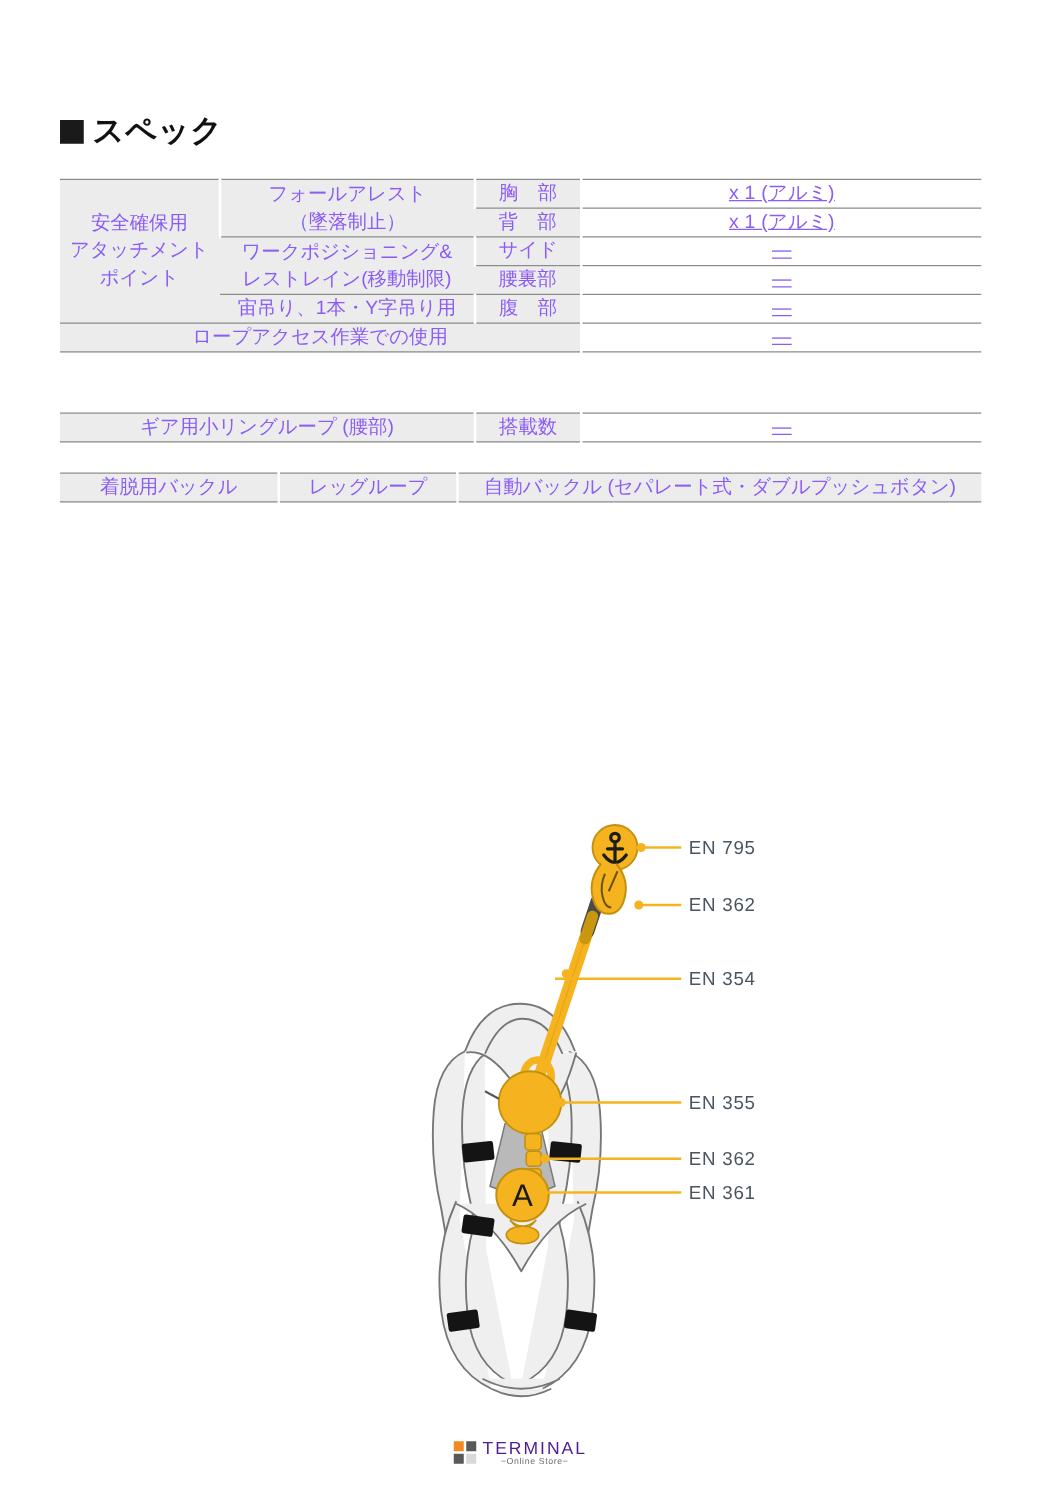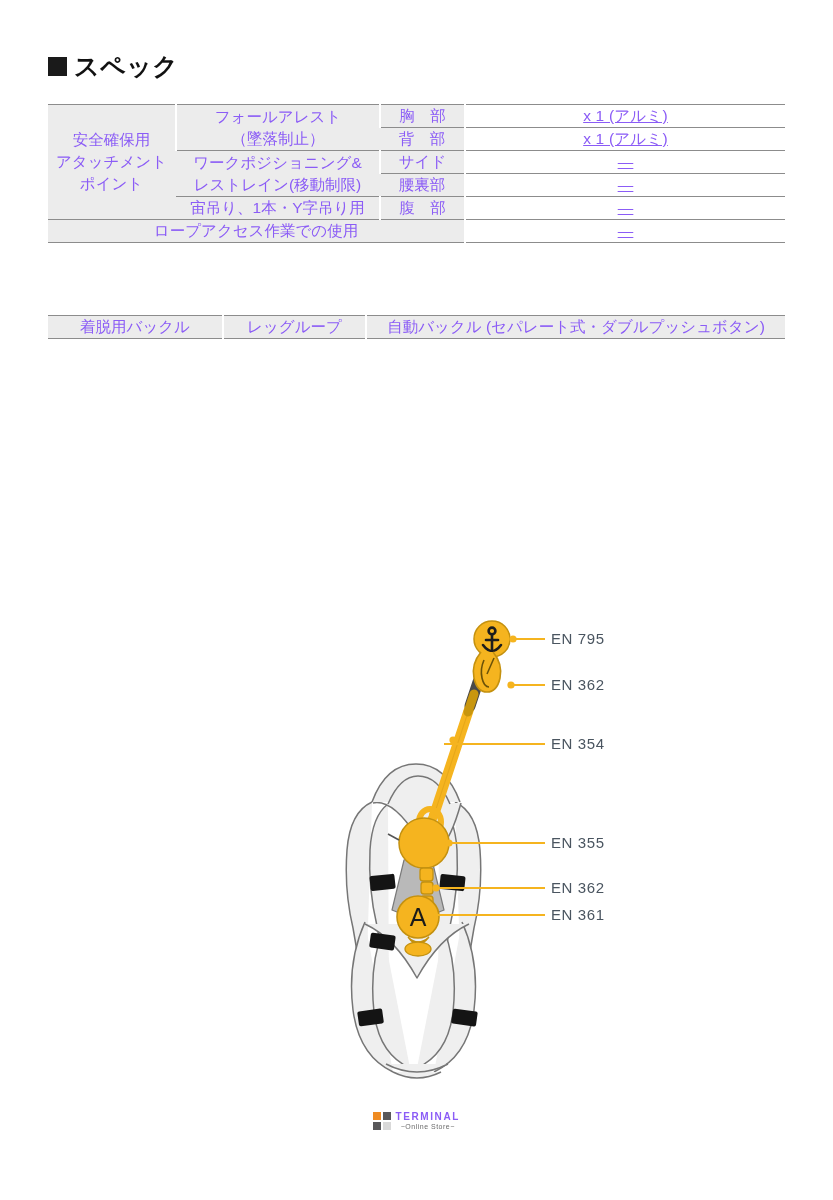--- a/index.html
+++ b/index.html
@@ -3,21 +3,21 @@
 <meta charset="utf-8">
 <style>
   * { margin:0; padding:0; box-sizing:border-box; }
   html, body {
     width:833px; height:1200px;
     background:#ffffff;
     font-family:"Liberation Sans","DejaVu Sans",sans-serif;
     color:#1a1a1a;
     overflow:hidden;
   }
-  .page { position:relative; width:833px; height:984px; }
+  .page { position:relative; width:833px; height:984px;margin-top:39px; }
 
   
   .title-row {
     position:absolute; left:48px; top:54px;
     display:flex; align-items:center; gap:7px;
   }
   .title-sq { width:19px; height:19px; background:#1a1a1a; display:block; }
   .title-txt {
     font-size:25px; font-weight:700; letter-spacing:.5px;
     color:#111; line-height:1;
@@ -63,21 +63,21 @@
     display:flex; justify-content:center; align-items:center;
   }
   .logo { display:flex; align-items:center; gap:5px; }
   .logo-sq { display:grid; grid-template-columns:8px 8px; grid-template-rows:8px 8px; gap:1.5px; }
   .s1 { background:#ef8b22; }
   .s2 { background:#59585a; }
   .s3 { background:#59585a; }
   .s4 { background:#d9d9d9; }
   .logo-text { display:flex; flex-direction:column; align-items:center; line-height:1; }
   .logo-main {
-    font-size:10px; font-weight:700; letter-spacing:1.6px; color:#8b5cf6;
+    font-size:14px; font-weight:400; letter-spacing:1.6px; color:#4c1d95;
   }
   .logo-sub {
     font-size:7px; letter-spacing:.5px; color:#6b6b6b; margin-top:1px;
   }
 </style>
 </head>
 <body>
 
 <div class="page">
 
@@ -136,20 +136,25 @@
 
     <div class="spacer"></div>
 
     <table class="grp">
       <colgroup>
           <col style="width:332px">
           <col style="width:85px">
           <col style="width:320px">
         </colgroup>
       <tbody>
+        <tr>
+          <td class="lbl">ギア用小リングループ (腰部)</td>
+          <td class="lbl">搭載数</td>
+          <td class="val gap-l dash">—</td>
+        </tr>
       </tbody>
     </table>
 
     <div class="spacer"></div>
 
     <table class="grp">
       <colgroup>
           <col style="width:175px">
           <col style="width:143px">
           <col style="width:419px">

